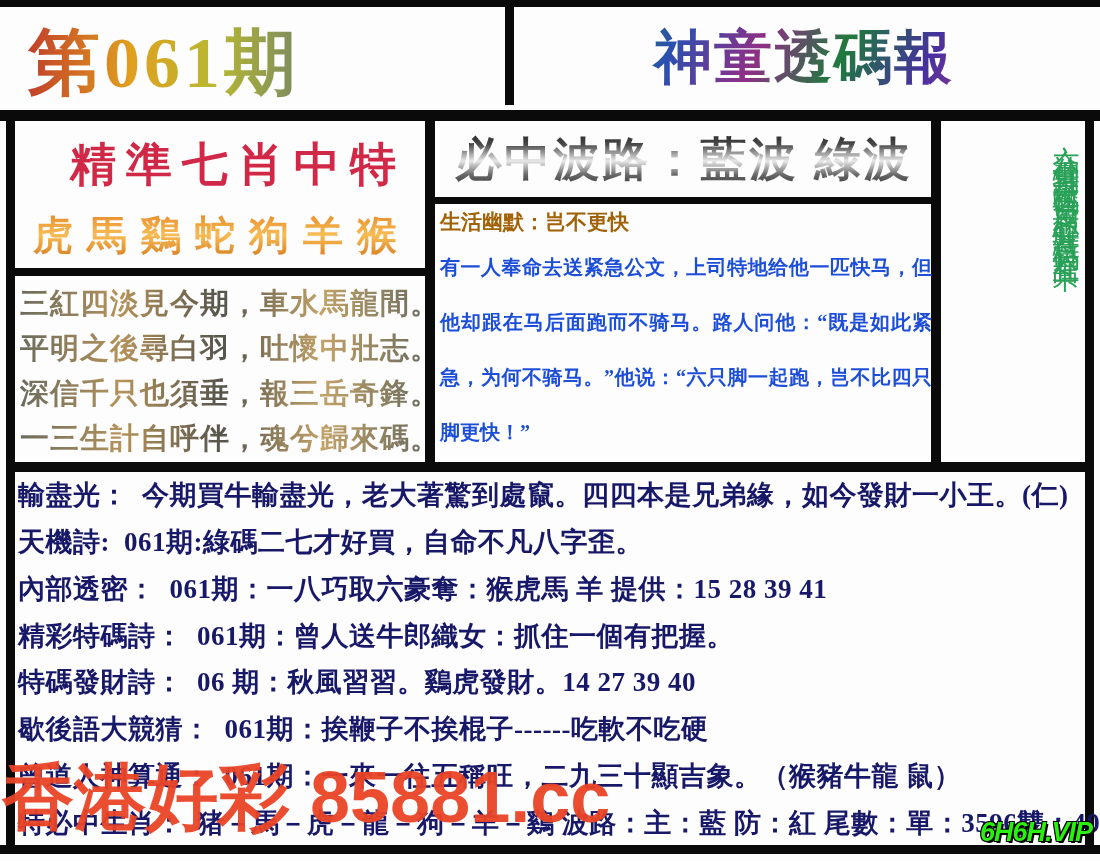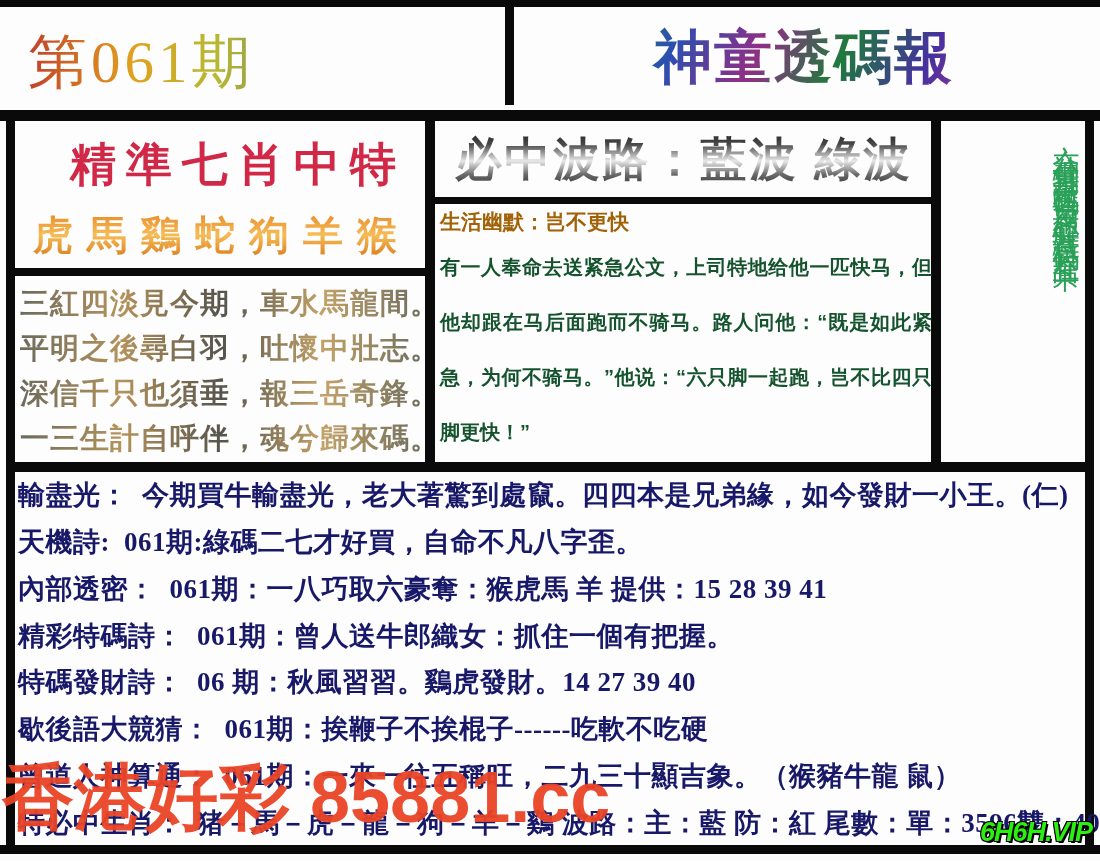--- a/index.html
+++ b/index.html
@@ -5,21 +5,21 @@
   html,body{margin:0;padding:0;background:#e9e9e9;}
   *{box-sizing:border-box;}
   #canvas{
     position:relative;width:1100px;height:861px;background:#fdfdfd;
     overflow:hidden;font-family:"Liberation Sans",sans-serif;
   }
   .bar{position:absolute;background:#0a0a0a;}
   
   .issue{
     position:absolute;left:28px;top:18px;width:470px;height:90px;
-    font-size:59px;font-weight:400;font-family:"Liberation Serif",serif;
+    font-size:72px;font-weight:700;font-family:"Liberation Serif",serif;
     letter-spacing:4px;
     background:linear-gradient(90deg,#c2402a 0%,#e0a01e 22%,#b8b832 40%,#7a8a60 58%,#4a5a68 75%,#c87838 100%);
     -webkit-background-clip:text;background-clip:text;
     -webkit-text-fill-color:transparent;color:#c2402a;
     display:flex;align-items:center;
   }
   .title{
     position:absolute;left:516px;top:8px;width:576px;height:100px;
     font-size:58px;font-weight:900;letter-spacing:2px;text-align:center;
     background:linear-gradient(115deg,#5b2d9e 0%,#2e8f45 14%,#2b4fb0 28%,#8f2f86 42%,#1f7a3c 56%,#4630a0 70%,#b03a8a 84%,#215f8a 100%);
@@ -60,22 +60,22 @@
     -webkit-background-clip:text;background-clip:text;
     -webkit-text-fill-color:transparent;color:#222;
     display:flex;align-items:center;justify-content:center;
   }
   .humor{position:absolute;left:440px;top:208px;width:492px;height:252px;}
   .humor-title{
     font-size:21px;font-weight:900;color:#a16207;
     font-family:"Liberation Serif",serif;margin-bottom:4px;
   }
   .humor-body{
-    font-size:20px;font-weight:700;color:#14532d;line-height:55px;
-    font-family:Liberation Sans, sans-serif;text-align:justify;
+    font-size:20px;font-weight:700;color:#1d4ed8;line-height:55px;
+    font-family:Liberation Serif, serif;text-align:justify;
   }
   
   .side-note{
     position:absolute;left:948px;top:124px;width:138px;height:340px;
     writing-mode:vertical-rl;font-size:27px;letter-spacing:5px;line-height:1.55;
     color:#2aa158;font-family:"Liberation Serif",serif;font-weight:500;
   }
   
   .rows{
     position:absolute;left:18px;top:473px;width:1066px;height:372px;

